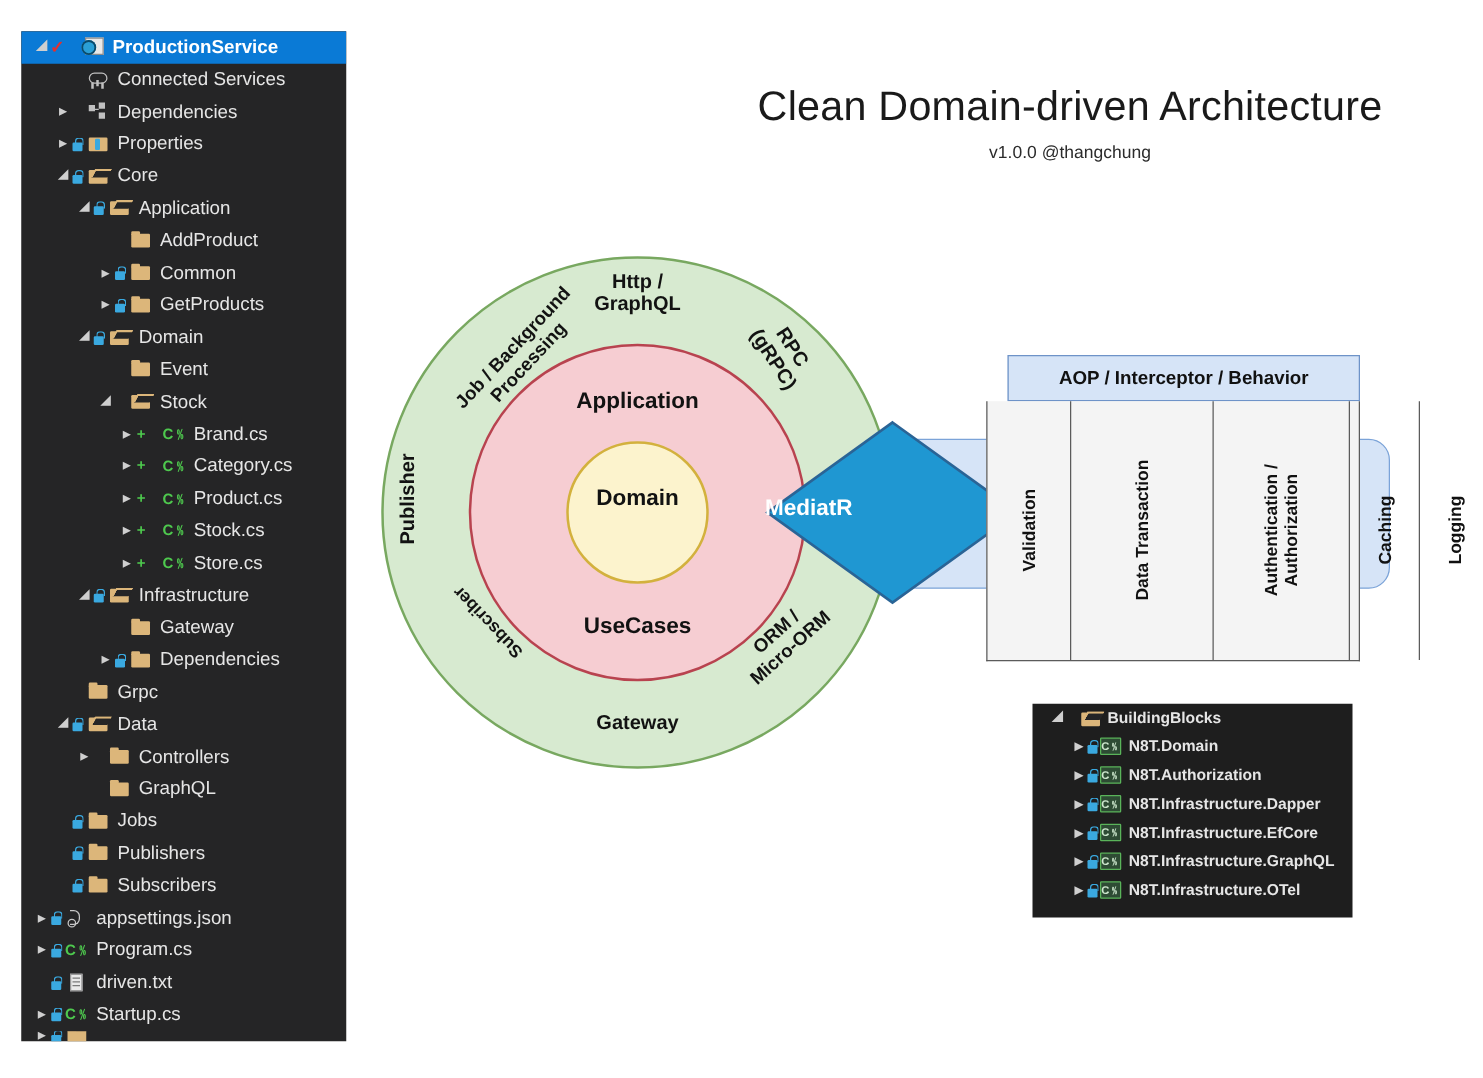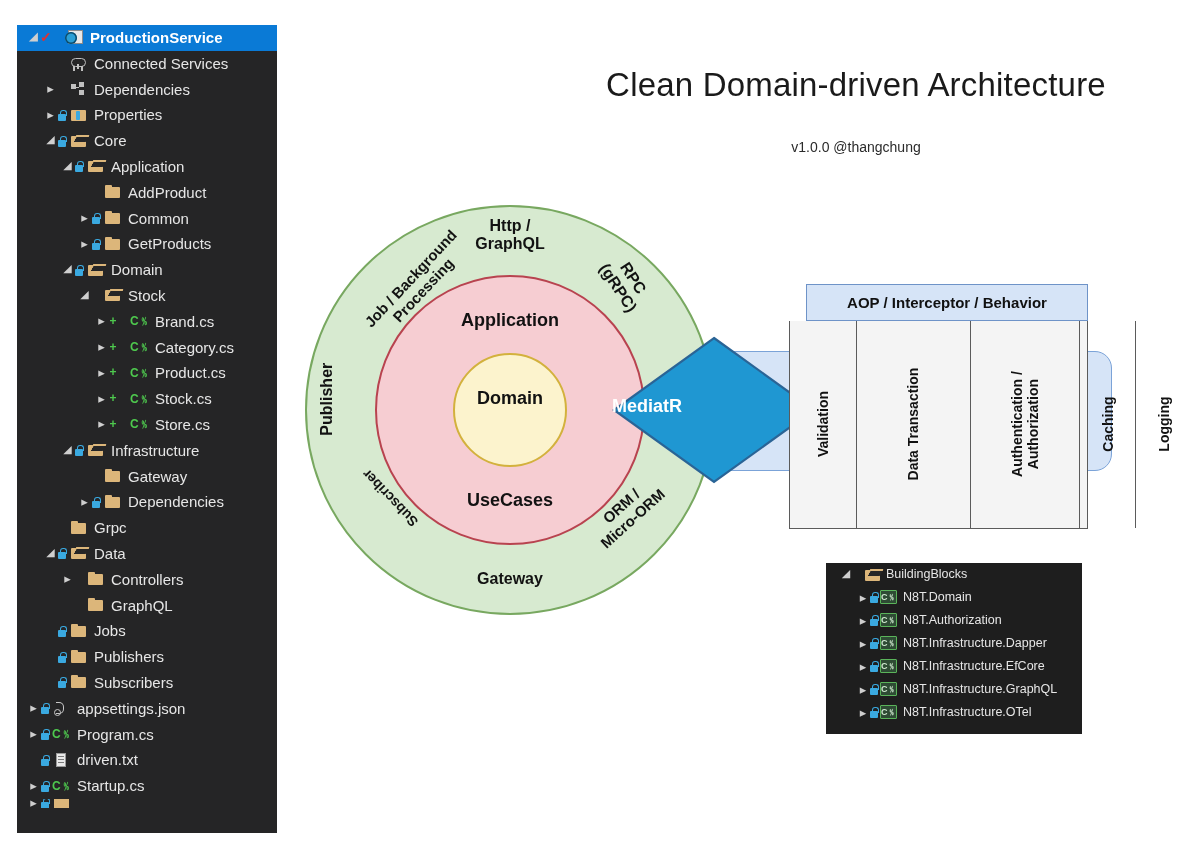--- a/index.html
+++ b/index.html
@@ -134,21 +134,21 @@
   .tree-label{flex:0 0 auto;}
   .cut-row{height:9px;overflow:hidden;}
 
   
   #page-title{
     position:absolute;left:596px;top:66px;width:520px;text-align:center;
     font-size:33px;color:#1a1a1a;letter-spacing:0.2px;
   }
   #page-subtitle{
     position:absolute;left:596px;top:113px;width:520px;text-align:center;
-    font-size:14px;color:#2b2b2b;margin-top:26px;
+    font-size:14px;color:#2b2b2b;
   }
 
   
   #circles{position:absolute;left:300px;top:195px;width:430px;height:430px;}
   .circle{position:absolute;border-radius:50%;box-sizing:border-box;}
   #circle-outer{
     left:5px;top:10px;width:410px;height:410px;
     background:#d7ead0;border:2px solid #78a860;
   }
   #circle-middle{
@@ -229,20 +229,21 @@
     transform:rotate(-90deg);white-space:nowrap;font-size:14px;
     font-weight:bold;color:#111;text-align:center;line-height:1.15;
   }
   .aop-col.multi span{white-space:normal;width:108px;}
 
   
   #building-blocks{
     position:absolute;left:826px;top:563px;width:256px;height:171px;
     background:#1e1e1e;color:#e6e6e6;font-size:12.5px;line-height:23px;
     overflow:hidden;
+    font-weight:bold;
   }
   #building-blocks .tree-row{height:23px;font-size:12.5px;padding-left:6px;}
   #building-blocks .chev{width:12px;}
   #building-blocks .ic{width:19px;height:15px;margin-right:4px;}
   #building-blocks .lock{width:10px;}
 </style>
 </head>
 <body>
 
 <div id="solution-explorer">
@@ -309,20 +310,27 @@
       <span class="lock"></span>
       <span class="ic folder"></span>
       <span class="tree-label">GetProducts</span>
     </div>
     <div class="tree-row">
       <span class="indent" style="width: 40px;"></span>
       <span class="chev open"></span>
       <span class="lock"></span>
       <span class="ic folder-open"></span>
       <span class="tree-label">Domain</span>
+    </div>
+    <div class="tree-row">
+      <span class="indent" style="width: 57px;"></span>
+      <span class="chev none"></span>
+      <span class="lock hidden"></span>
+      <span class="ic folder"></span>
+      <span class="tree-label">Event</span>
     </div>
     <div class="tree-row">
       <span class="indent" style="width: 57px;"></span>
       <span class="chev open"></span>
       <span class="lock hidden"></span>
       <span class="ic folder-open"></span>
       <span class="tree-label">Stock</span>
     </div>
     <div class="tree-row">
       <span class="indent" style="width: 74px;"></span>

